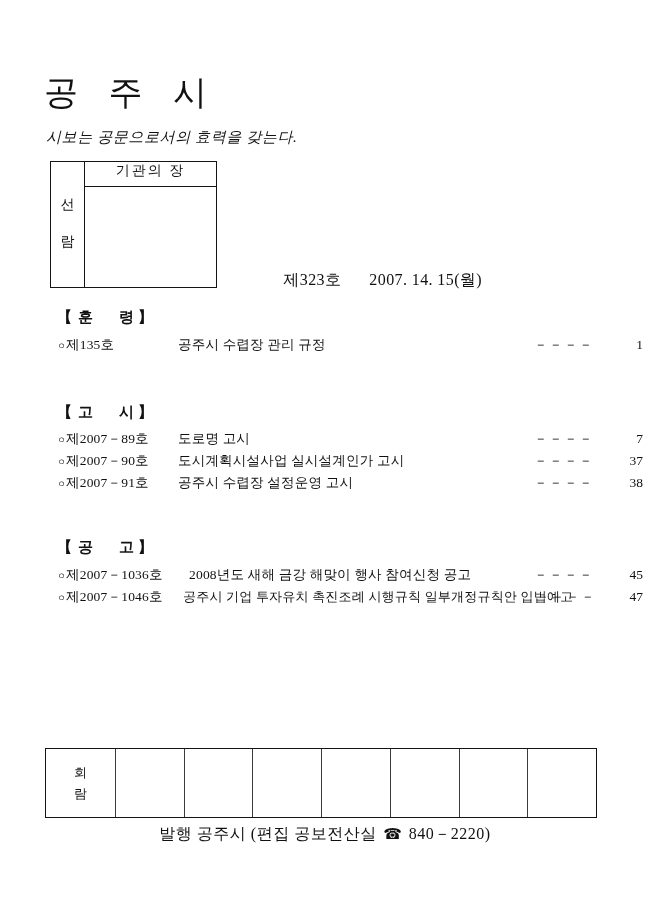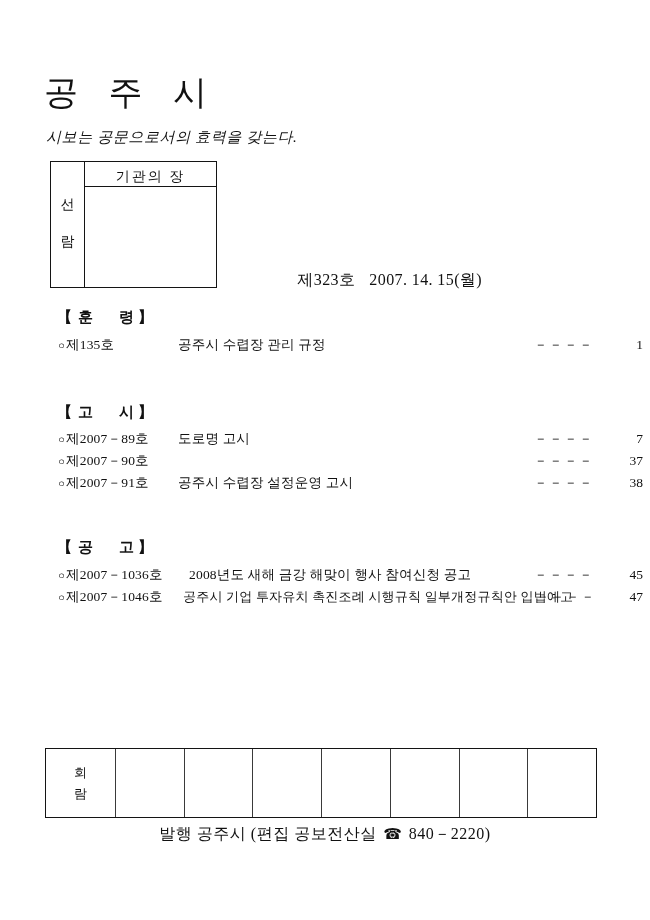--- a/index.html
+++ b/index.html
@@ -74,41 +74,41 @@
   .approval-rightcol {
     position: absolute;
     left: 34px; top: 0;
     right: 0; bottom: 0;
   }
   .approval-header {
     height: 25px;
     border-bottom: 1.4px solid #141414;
     box-sizing: border-box;
     display: flex;
-    align-items: flex-end;
+    align-items: flex-start;
     justify-content: center;
   }
   .approval-header span {
     font-size: 14px;
     letter-spacing: 2px;
   }
   .approval-body {
     height: calc(100% - 25px);
   }
 
   
   .issue-line {
     position: absolute;
     right: 54px;
     top: 270px;
     font-size: 16px;
     letter-spacing: 0.4px;
     white-space: nowrap;
   }
-  .issue-line .issue-no { margin-right: 14px; }
+  .issue-line .issue-no { margin-right: 28px; }
 
   
   .section { position: absolute; left: 0; width: 650px; }
   .section-heading {
     position: absolute;
     left: 57px;
     font-size: 15px;
     font-weight: bold;
     white-space: nowrap;
   }
@@ -256,20 +256,21 @@
       <span class="bullet">ㅇ</span>
       <span class="ref">제2007－89호</span>
       <span class="title">도로명 고시</span>
       <span class="dots">－－－－</span>
       <span class="page-no">7</span>
     </div>
 
     <div class="entry" style="top:452px;">
       <span class="bullet">ㅇ</span>
       <span class="ref">제2007－90호</span>
+      <span class="title">도시계획시설사업 실시설계인가 고시</span>
       <span class="dots">－－－－</span>
       <span class="page-no">37</span>
     </div>
 
     <div class="entry" style="top:474px;">
       <span class="bullet">ㅇ</span>
       <span class="ref">제2007－91호</span>
       <span class="title">공주시 수렵장 설정운영 고시</span>
       <span class="dots">－－－－</span>
       <span class="page-no">38</span>

